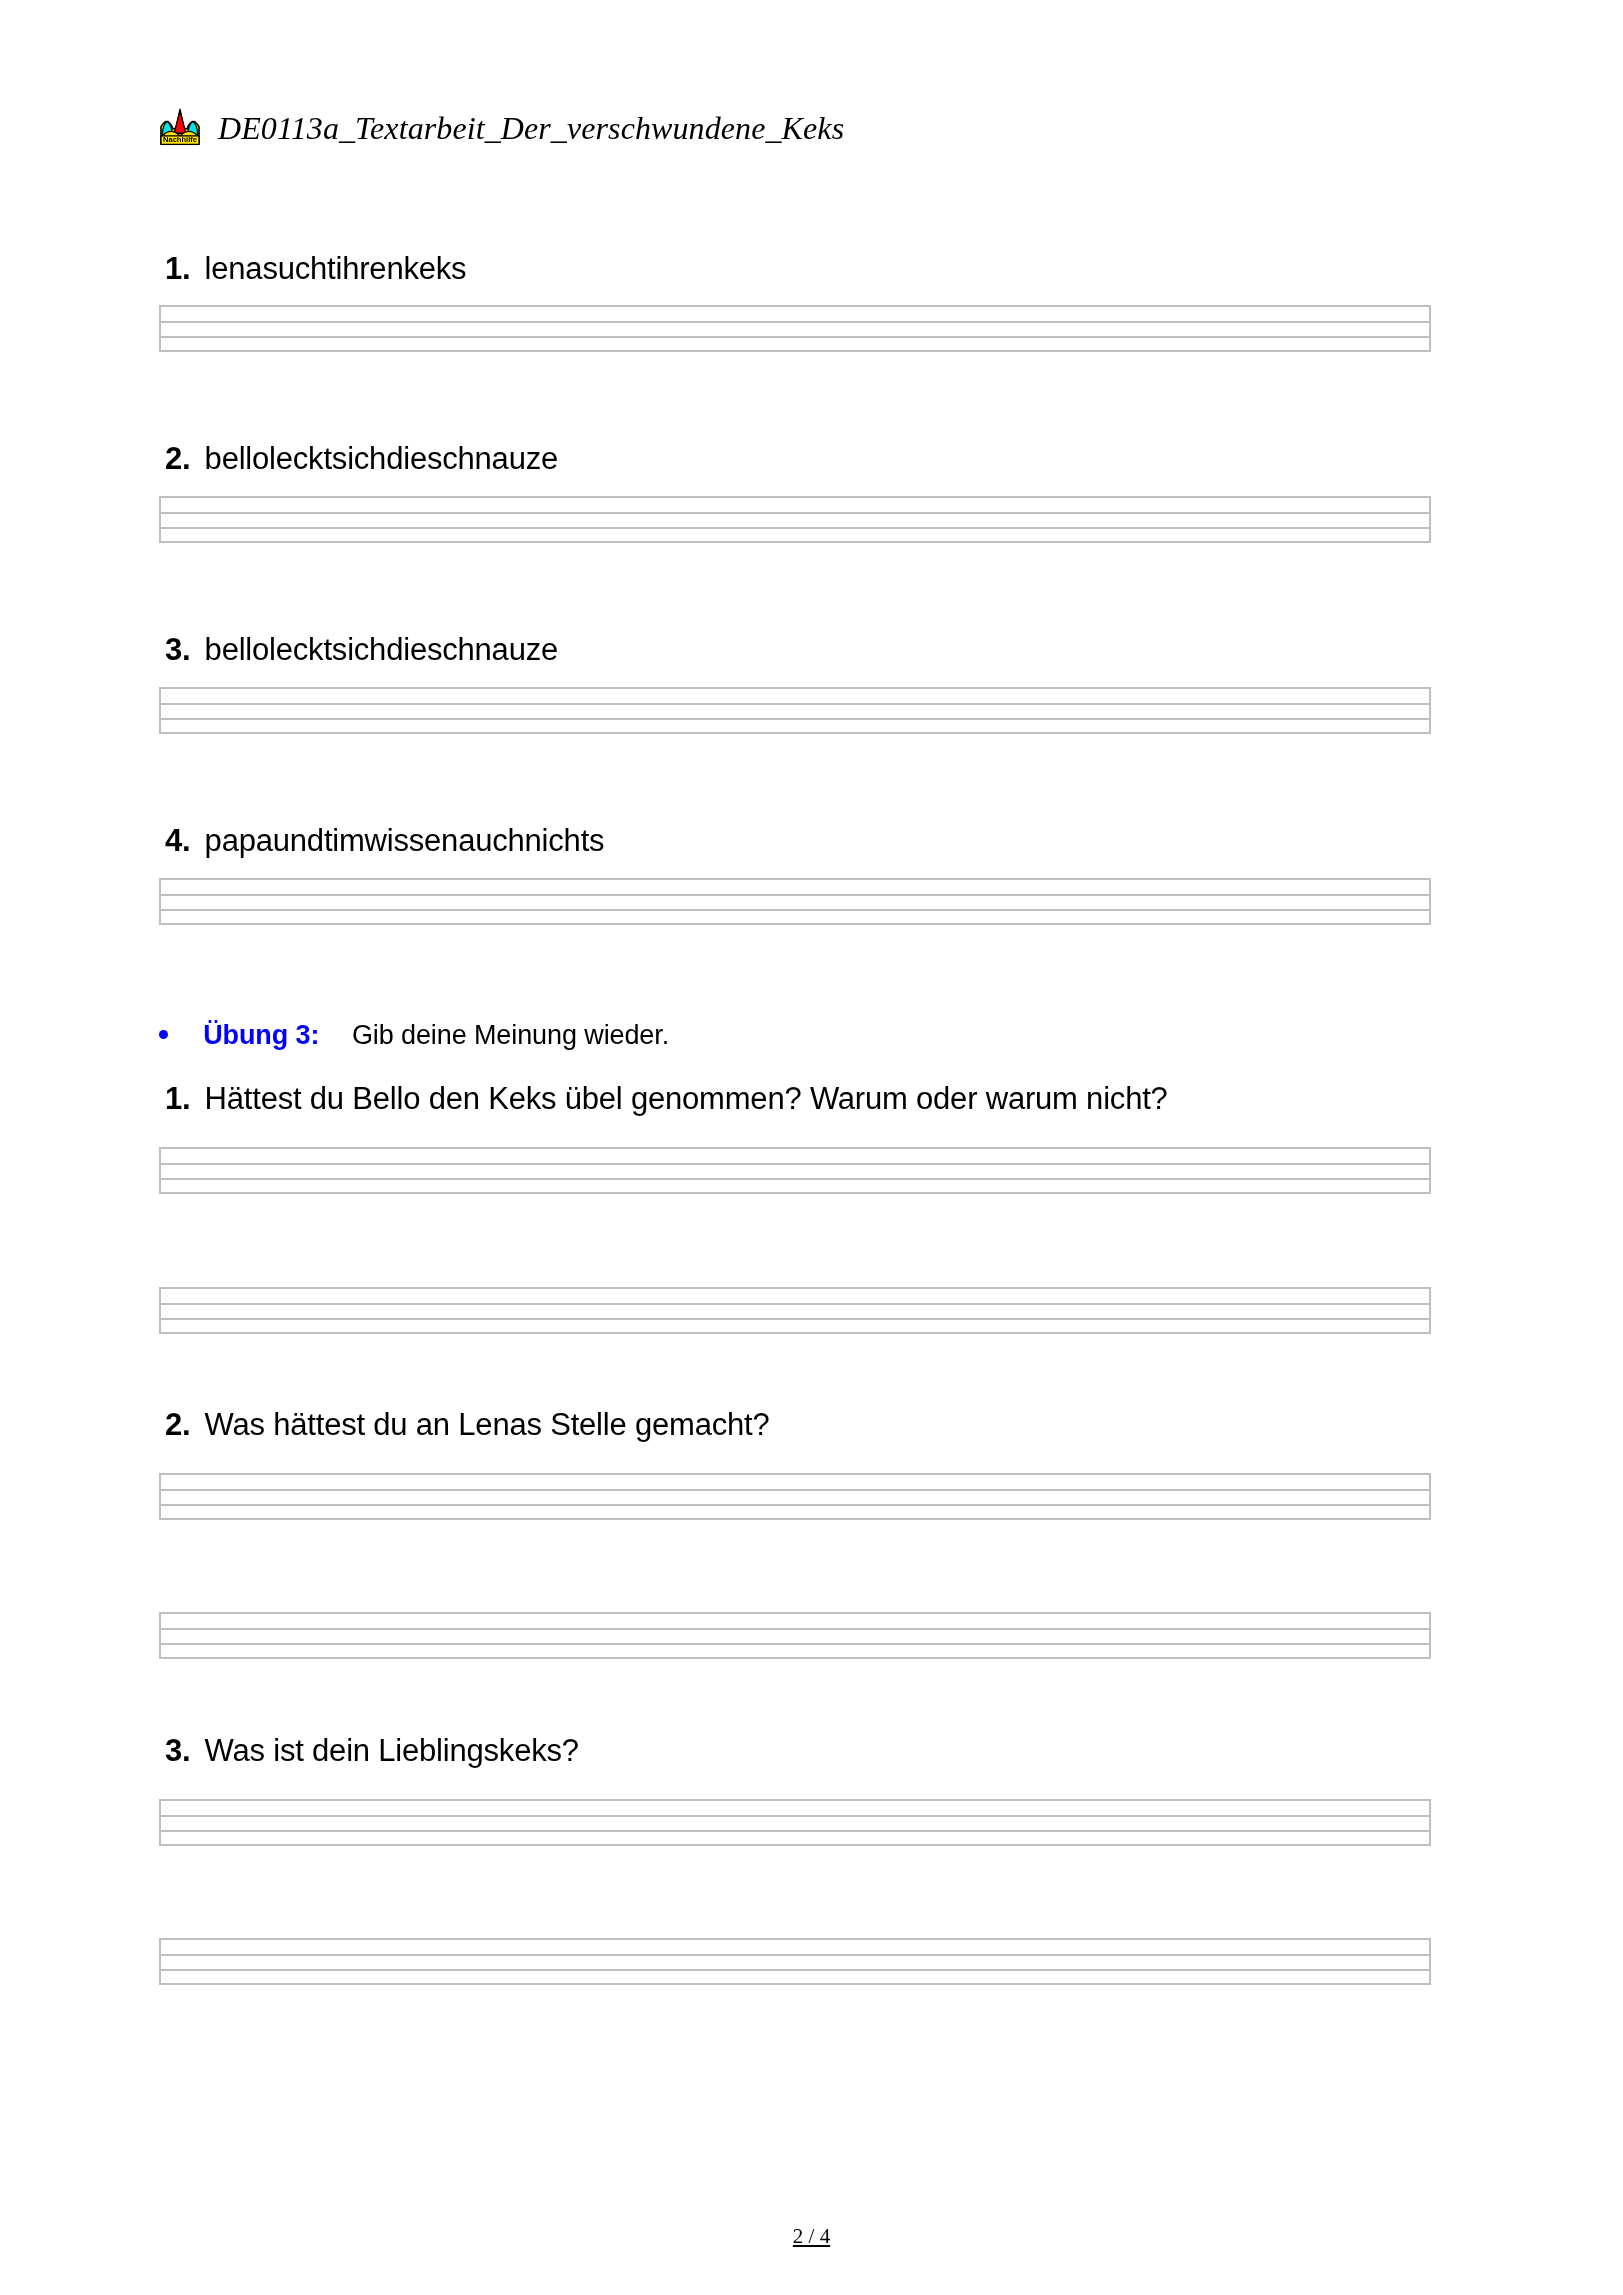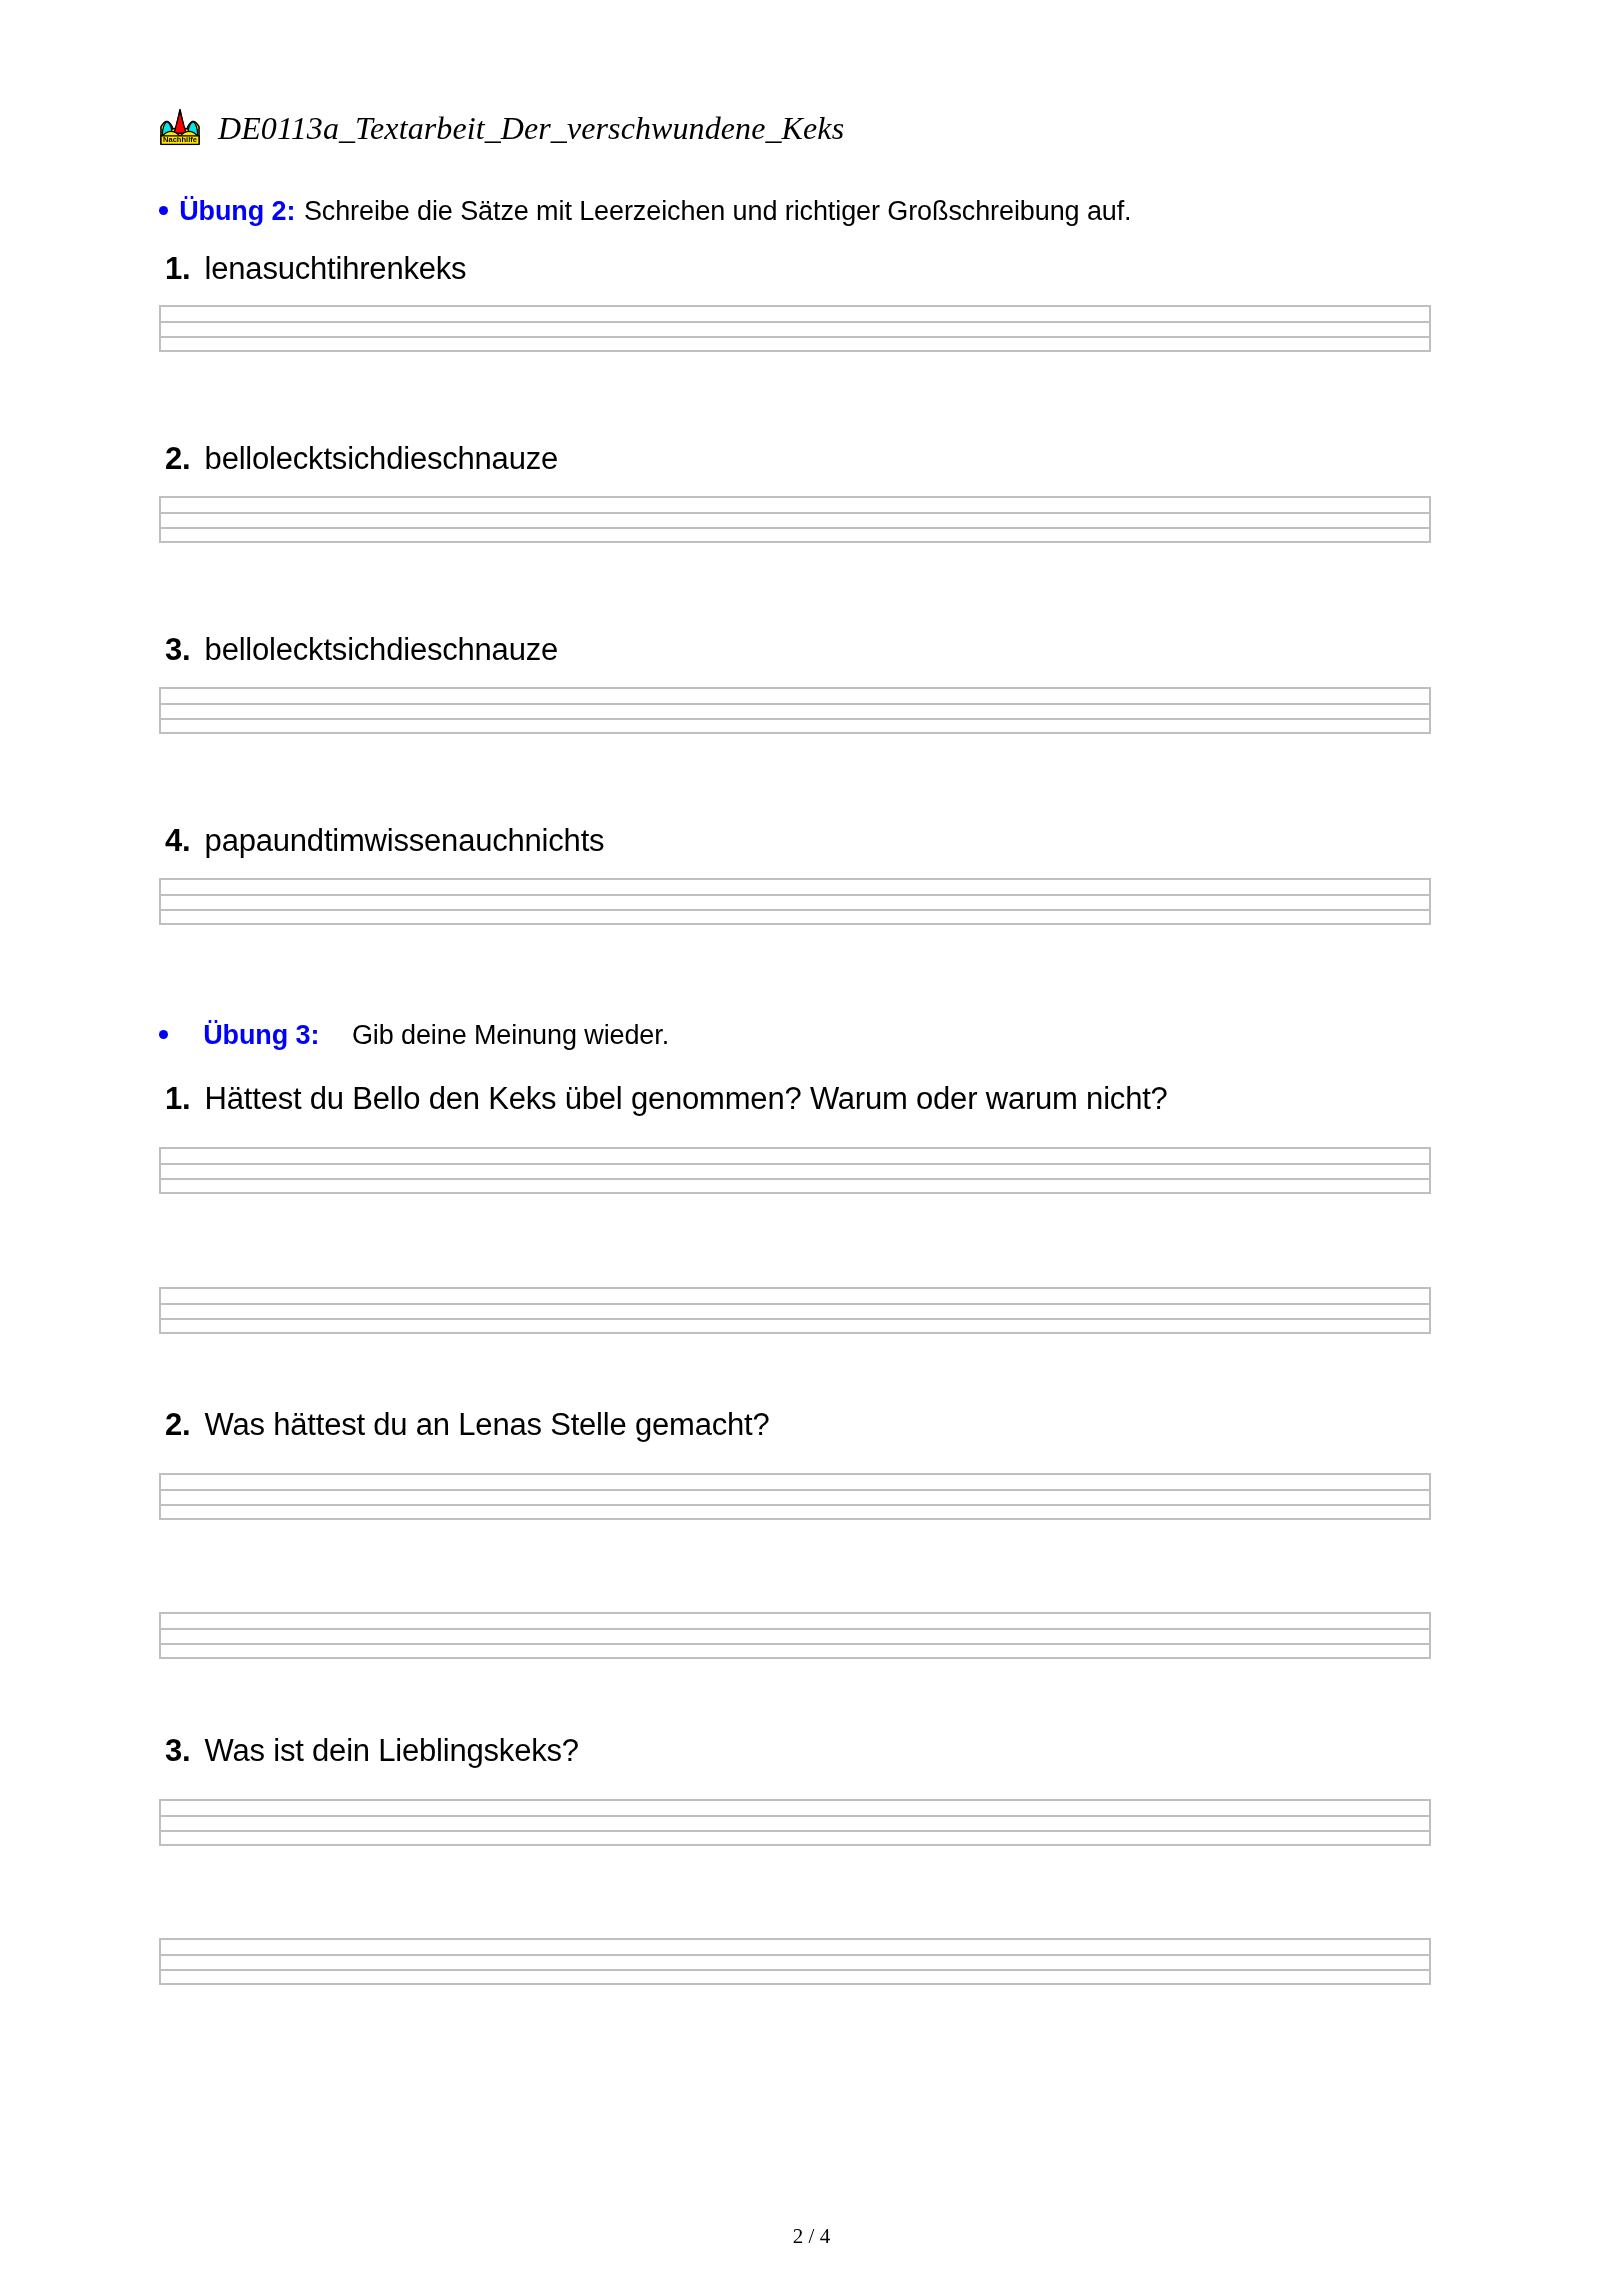--- a/index.html
+++ b/index.html
@@ -126,20 +126,21 @@
   
   .footer {
     position: absolute;
     left: 0;
     right: 0;
     top: 2184px;
     text-align: center;
     font-family: "Liberation Serif", serif;
     font-size: 21px;
     color: #000000;
+    text-decoration: underline;
   }
 </style>
 </head>
 <body>
 
 <div class="page">
 
   <div class="header">
     <div class="logo">
       <svg viewBox="0 0 64 64" xmlns="http://www.w3.org/2000/svg">
@@ -154,25 +155,20 @@
 
         <path d="M5 44 Q18 30 32 44 Q46 30 59 44 L59 55 L5 55 Z" fill="#ffe500" stroke="#000000" stroke-width="2"></path>
 
         <rect x="3" y="44" width="58" height="13" fill="#ffe500" stroke="#000000" stroke-width="2"></rect>
         <text x="32" y="54" text-anchor="middle" font-family="Liberation Sans, sans-serif" font-size="11.5" font-weight="bold" fill="#000000">Nachhilfe</text>
       </svg>
     </div>
     <div class="doc-title">DE0113a_Textarbeit_Der_verschwundene_Keks</div>
   </div>
 
-  <div class="exercise-heading" style="left:159px; top:156px;">
-    <span class="bullet"></span>
-    <span class="exercise-label">Übung 2:</span>
-    <span class="exercise-text">Schreibe die Sätze mit Leerzeichen und richtiger Großschreibung auf.</span>
-  </div>
 
   <div class="question" style="left:165px; top:211px;">
     <span class="q-num">1.</span>
     <span class="q-text">lenasuchtihrenkeks</span>
   </div>
   <div class="lines" style="top:265px;">
     <div class="line"></div>
     <div class="line"></div>
     <div class="line"></div>
   </div>

